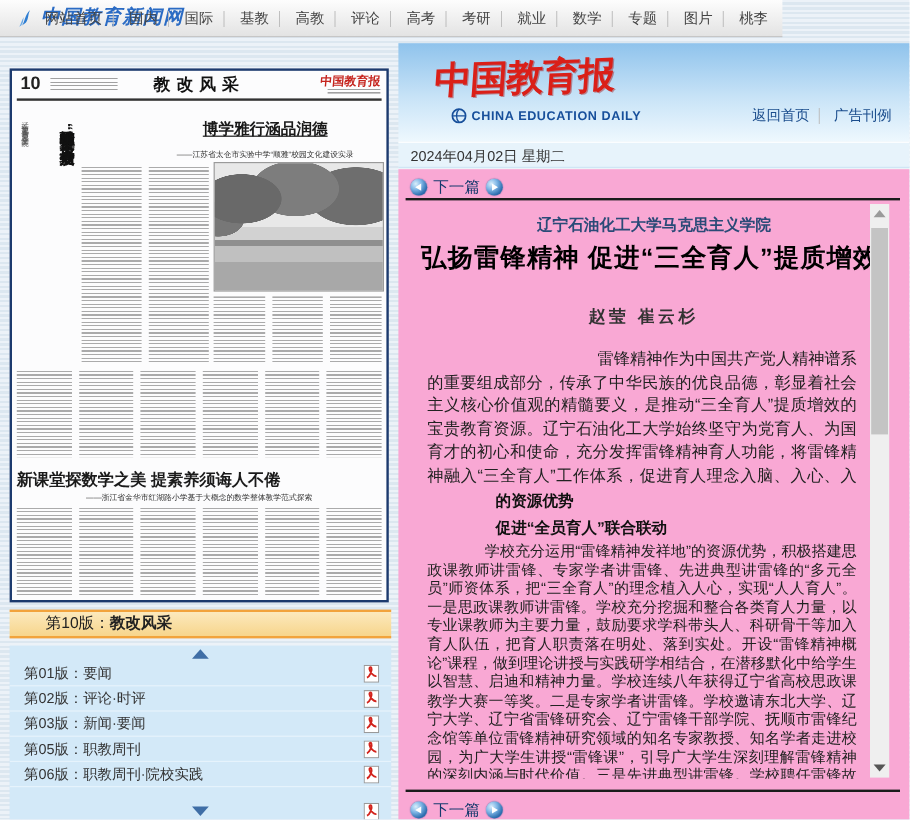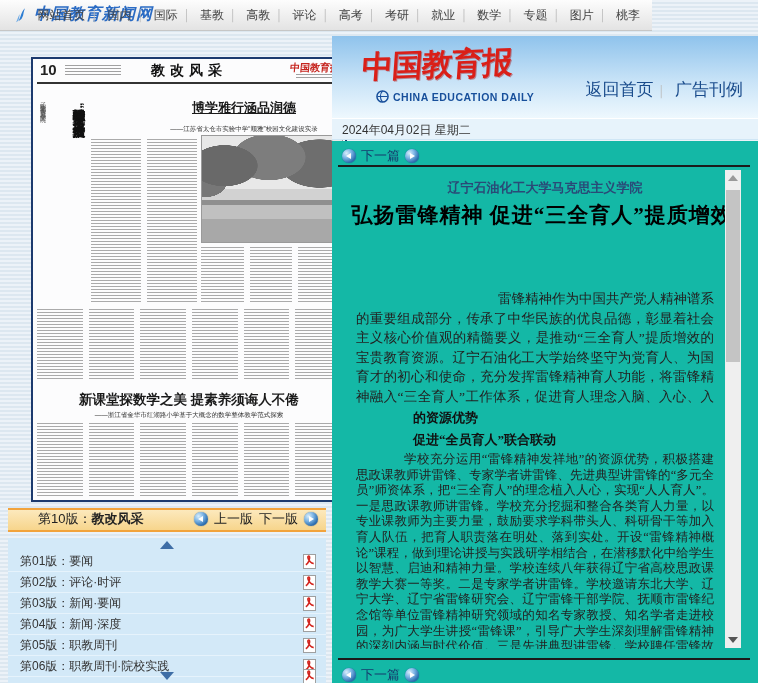--- a/index.html
+++ b/index.html
@@ -11,21 +11,21 @@
   
   #topnav{position:absolute;left:0;top:0;width:620px;height:30px;
     background:linear-gradient(180deg,#fdfdfd,#e3e3e3);border-bottom:1px solid #c6c6c6;padding-left:32px;}
   .logo{position:absolute;left:12px;top:4px;display:flex;align-items:center;gap:4px;}
   .logo-text{font-size:16px;font-weight:bold;color:#2a6bc4;font-style:italic;letter-spacing:1px;}
   .navlinks{position:absolute;right:6px;top:0;height:30px;line-height:30px;font-size:12px;color:#444;white-space:nowrap;}
   .navlinks a{color:#444;text-decoration:none;padding:0 6px;cursor:pointer;}
   .sep::before{content:"│";color:#bbb;font-size:11px;}
   
   #paper-panel{position:absolute;left:8px;top:57px;width:312px;height:441px;
-    border:2px solid #1c3a6e;background:#fcfcfd;margin-left:23px;}
+    border:2px solid #1c3a6e;background:#fcfcfd;}
   .ph-num{position:absolute;left:7px;top:2px;font-size:15px;font-weight:bold;color:#222;}
   .ph-meta{position:absolute;left:32px;top:6px;width:56px;height:10px;}
   .ph-sec{position:absolute;left:0;top:3px;width:100%;text-align:center;font-size:14px;font-weight:bold;color:#111;letter-spacing:5px;}
   .ph-brand{position:absolute;right:5px;top:2px;font-family:"DejaVu Serif","Liberation Serif",serif;
     font-size:10px;font-weight:bold;color:#c5231d;transform:skewX(-5deg);}
   .ph-brand-meta{position:absolute;right:5px;top:15px;width:44px;height:4px;}
   .ph-rule{position:absolute;left:4px;right:4px;top:23px;border-top:2px solid #333;}
   .v-kicker{position:absolute;left:5px;top:38px;height:125px;writing-mode:vertical-rl;
     font-size:6px;color:#555;letter-spacing:1px;}
   .v-head{position:absolute;left:16px;top:40px;height:242px;width:40px;writing-mode:vertical-rl;
@@ -40,21 +40,21 @@
   .a1-colsL{left:58px;top:80px;width:106px;height:164px;}
   .photo{position:absolute;left:168px;top:76px;width:140px;height:106px;border:1px solid #9a9a9a;
     background:
       radial-gradient(55px 34px at 16% 28%,#696969 60%,transparent 61%),
       radial-gradient(60px 38px at 48% 20%,#7d7d7d 60%,transparent 61%),
       radial-gradient(66px 40px at 84% 26%,#6e6e6e 60%,transparent 61%),
       radial-gradient(36px 24px at 2% 44%,#777 60%,transparent 61%),
       linear-gradient(180deg,#e8e8e8 0 50%,#d2d2d2 50% 60%,#8f8f8f 60% 65%,#c0c0c0 65% 78%,#a8a8a8 78% 100%);}
   .a1-colsR{left:168px;top:188px;width:140px;height:56px;}
   .midband{left:4px;top:250px;width:304px;height:72px;}
-  .a2-title{position:absolute;left:4px;top:332px;width:304px;text-align:center;
+  .a2-title{position:absolute;left:4px;top:332px;width:304px;
     font-size:13.5px;font-weight:bold;color:#1a1a1a;}
   .a2-sub{position:absolute;left:4px;top:352px;width:304px;text-align:center;font-size:6.5px;color:#333;}
   .a2-cols{left:4px;top:364px;width:304px;height:73px;}
   
   #edbar{position:absolute;left:8px;top:508px;width:318px;height:24px;box-sizing:border-box;
     border-top:2px solid #f2a33c;border-bottom:2px solid #f2a33c;
     background:linear-gradient(180deg,#fce9bd,#f7d58c);display:flex;align-items:flex-start;font-size:13px;color:#222;}
   .edbar-label{margin-left:30px;}
   .edbar-name{font-weight:bold;}
   .edbar-right{margin-left:auto;display:flex;align-items:center;gap:6px;padding-right:8px;}
@@ -70,28 +70,28 @@
   .tri-down{position:absolute;left:50%;bottom:3px;margin-left:-7px;width:0;height:0;
     border-left:7px solid transparent;border-right:7px solid transparent;border-top:8px solid #3f6ea6;}
   
   #masthead{position:absolute;left:332px;top:36px;width:426px;height:82px;
     background:linear-gradient(180deg,#8fc3ec 0,#c8e3f7 55%,#eef8fe 100%);}
   .m-title{position:absolute;left:30px;top:8px;font-family:"DejaVu Serif","Liberation Serif",serif;
     font-size:31px;font-weight:bold;color:#da1f18;letter-spacing:-1px;
     transform:rotate(-2deg) skewX(-6deg);text-shadow:1px 1px 0 rgba(160,0,0,.4);}
   .m-sub{position:absolute;left:44px;top:54px;display:flex;align-items:center;gap:4px;
     font-size:10.5px;font-weight:bold;color:#174f9b;letter-spacing:.5px;}
-  .m-links{position:absolute;right:10px;top:42px;font-size:17px;color:#1a4c8c;}
+  .m-links{position:absolute;right:10px;top:52px;font-size:12px;color:#1a4c8c;}
   .m-links a{color:#1a4c8c;text-decoration:none;padding:0 5px;cursor:pointer;}
   
   #datebar{position:absolute;left:332px;top:118px;width:426px;height:22px;line-height:22px;
     background:#e7f3fb;border-top:1px solid #fff;border-bottom:1px solid #cfe6f5;
     font-size:12px;color:#333;padding-left:10px;box-sizing:border-box;}
   
-  #reader{position:absolute;left:332px;top:141px;width:426px;height:542px;background:#14b8a6;font-family:Liberation Serif, serif;}
+  #reader{position:absolute;left:332px;top:141px;width:426px;height:542px;background:#f9a8d4;}
   .r-nav{position:absolute;display:flex;align-items:center;gap:5px;font-size:13px;color:#163a6d;}
   .r-nav-top{left:10px;top:6px;}
   .r-nav-bot{left:10px;top:525px;}
   .r-hr1{position:absolute;left:6px;right:8px;top:24px;border-top:2px solid #1b1b1b;}
   .r-hr2{position:absolute;left:6px;right:8px;top:517px;border-top:2px solid #1b1b1b;}
   .r-kicker{position:absolute;left:0;top:38px;width:100%;text-align:center;
     font-size:13px;font-weight:bold;color:#2a4a77;}
   .r-title{position:absolute;left:10px;top:60px;width:400px;text-align:center;
     font-size:21px;font-weight:bold;color:#000;letter-spacing:1px;}
   .r-auth{position:absolute;left:0;top:114px;width:96%;text-align:center;
@@ -183,53 +183,40 @@
       <i></i>
       <i></i>
       <i></i>
       <i></i>
     </div>
 </div>
 
 <div id="edbar">
   <span class="edbar-label">第10版：</span>
   <span class="edbar-name">教改风采</span>
-  <span class="edbar-right">
-    <span class="globe g-left"></span>
-    <a>上一版</a>
-    <a>下一版</a>
-    <span class="globe g-right"></span>
-  </span>
 </div>
 
 <div id="edlist">
   <div class="tri-up"></div>
   <div class="ed-row">
     <span>第01版：要闻</span>
     <svg class="pdf" width="13" height="15" viewBox="0 0 14 16">
         <rect x="0.5" y="0.5" width="13" height="15" fill="#fff" stroke="#999"></rect>
         <path d="M3 11.5 C5.5 10.5 8 5 7 2.8 C6.4 1.6 4.8 2 5.3 4 C5.9 6.8 9.2 10.5 11.5 10" stroke="#d2241d" fill="none" stroke-width="1.7"></path>
       </svg>
   </div>
   <div class="ed-row">
     <span>第02版：评论·时评</span>
     <svg class="pdf" width="13" height="15" viewBox="0 0 14 16">
         <rect x="0.5" y="0.5" width="13" height="15" fill="#fff" stroke="#999"></rect>
         <path d="M3 11.5 C5.5 10.5 8 5 7 2.8 C6.4 1.6 4.8 2 5.3 4 C5.9 6.8 9.2 10.5 11.5 10" stroke="#d2241d" fill="none" stroke-width="1.7"></path>
       </svg>
   </div>
   <div class="ed-row">
     <span>第03版：新闻·要闻</span>
-    <svg class="pdf" width="13" height="15" viewBox="0 0 14 16">
-        <rect x="0.5" y="0.5" width="13" height="15" fill="#fff" stroke="#999"></rect>
-        <path d="M3 11.5 C5.5 10.5 8 5 7 2.8 C6.4 1.6 4.8 2 5.3 4 C5.9 6.8 9.2 10.5 11.5 10" stroke="#d2241d" fill="none" stroke-width="1.7"></path>
-      </svg>
-  </div>
-  <div class="ed-row">
-    <span>第04版：新闻·深度</span>
     <svg class="pdf" width="13" height="15" viewBox="0 0 14 16">
         <rect x="0.5" y="0.5" width="13" height="15" fill="#fff" stroke="#999"></rect>
         <path d="M3 11.5 C5.5 10.5 8 5 7 2.8 C6.4 1.6 4.8 2 5.3 4 C5.9 6.8 9.2 10.5 11.5 10" stroke="#d2241d" fill="none" stroke-width="1.7"></path>
       </svg>
   </div>
   <div class="ed-row">
     <span>第05版：职教周刊</span>
     <svg class="pdf" width="13" height="15" viewBox="0 0 14 16">
         <rect x="0.5" y="0.5" width="13" height="15" fill="#fff" stroke="#999"></rect>
         <path d="M3 11.5 C5.5 10.5 8 5 7 2.8 C6.4 1.6 4.8 2 5.3 4 C5.9 6.8 9.2 10.5 11.5 10" stroke="#d2241d" fill="none" stroke-width="1.7"></path>
@@ -270,20 +257,21 @@
 
 <div id="reader">
   <div class="r-nav r-nav-top">
     <span class="globe g-left"></span>
     <a style="color:#163a6d;text-decoration:none;cursor:pointer;">下一篇</a>
     <span class="globe g-right"></span>
   </div>
   <div class="r-hr1"></div>
   <div class="r-kicker">辽宁石油化工大学马克思主义学院</div>
   <div class="r-title">弘扬雷锋精神 促进“三全育人”提质增效</div>
+  <div class="r-auth">赵莹 崔云杉</div>
   <div class="r-p1">雷锋精神作为中国共产党人精神谱系的重要组成部分，传承了中华民族的优良品德，彰显着社会主义核心价值观的精髓要义，是推动“三全育人”提质增效的宝贵教育资源。辽宁石油化工大学始终坚守为党育人、为国育才的初心和使命，充分发挥雷锋精神育人功能，将雷锋精神融入“三全育人”工作体系，促进育人理念入脑、入心、入行，推动育人工作特色化、常态化、长效化。</div>
   <div class="r-sub1">的资源优势</div>
   <div class="r-sub2">促进“全员育人”联合联动</div>
   <div class="r-p2">学校充分运用“雷锋精神发祥地”的资源优势，积极搭建思政课教师讲雷锋、专家学者讲雷锋、先进典型讲雷锋的“多元全员”师资体系，把“三全育人”的理念植入人心，实现“人人育人”。一是思政课教师讲雷锋。学校充分挖掘和整合各类育人力量，以专业课教师为主要力量，鼓励要求学科带头人、科研骨干等加入育人队伍，把育人职责落在明处、落到实处。开设“雷锋精神概论”课程，做到理论讲授与实践研学相结合，在潜移默化中给学生以智慧、启迪和精神力量。学校连续八年获得辽宁省高校思政课教学大赛一等奖。二是专家学者讲雷锋。学校邀请东北大学、辽宁大学、辽宁省雷锋研究会、辽宁雷锋干部学院、抚顺市雷锋纪念馆等单位雷锋精神研究领域的知名专家教授、知名学者走进校园，为广大学生讲授“雷锋课”，引导广大学生深刻理解雷锋精神的深刻内涵与时代价值。三是先进典型讲雷锋。学校聘任雷锋故事的亲历者，如雷锋的工友、战友、辅导</div>
   <div class="sbar">
     <div class="sb-up"></div>
     <div class="sb-thumb"></div>
     <div class="sb-down"></div>
   </div>
   <div class="r-hr2"></div>

